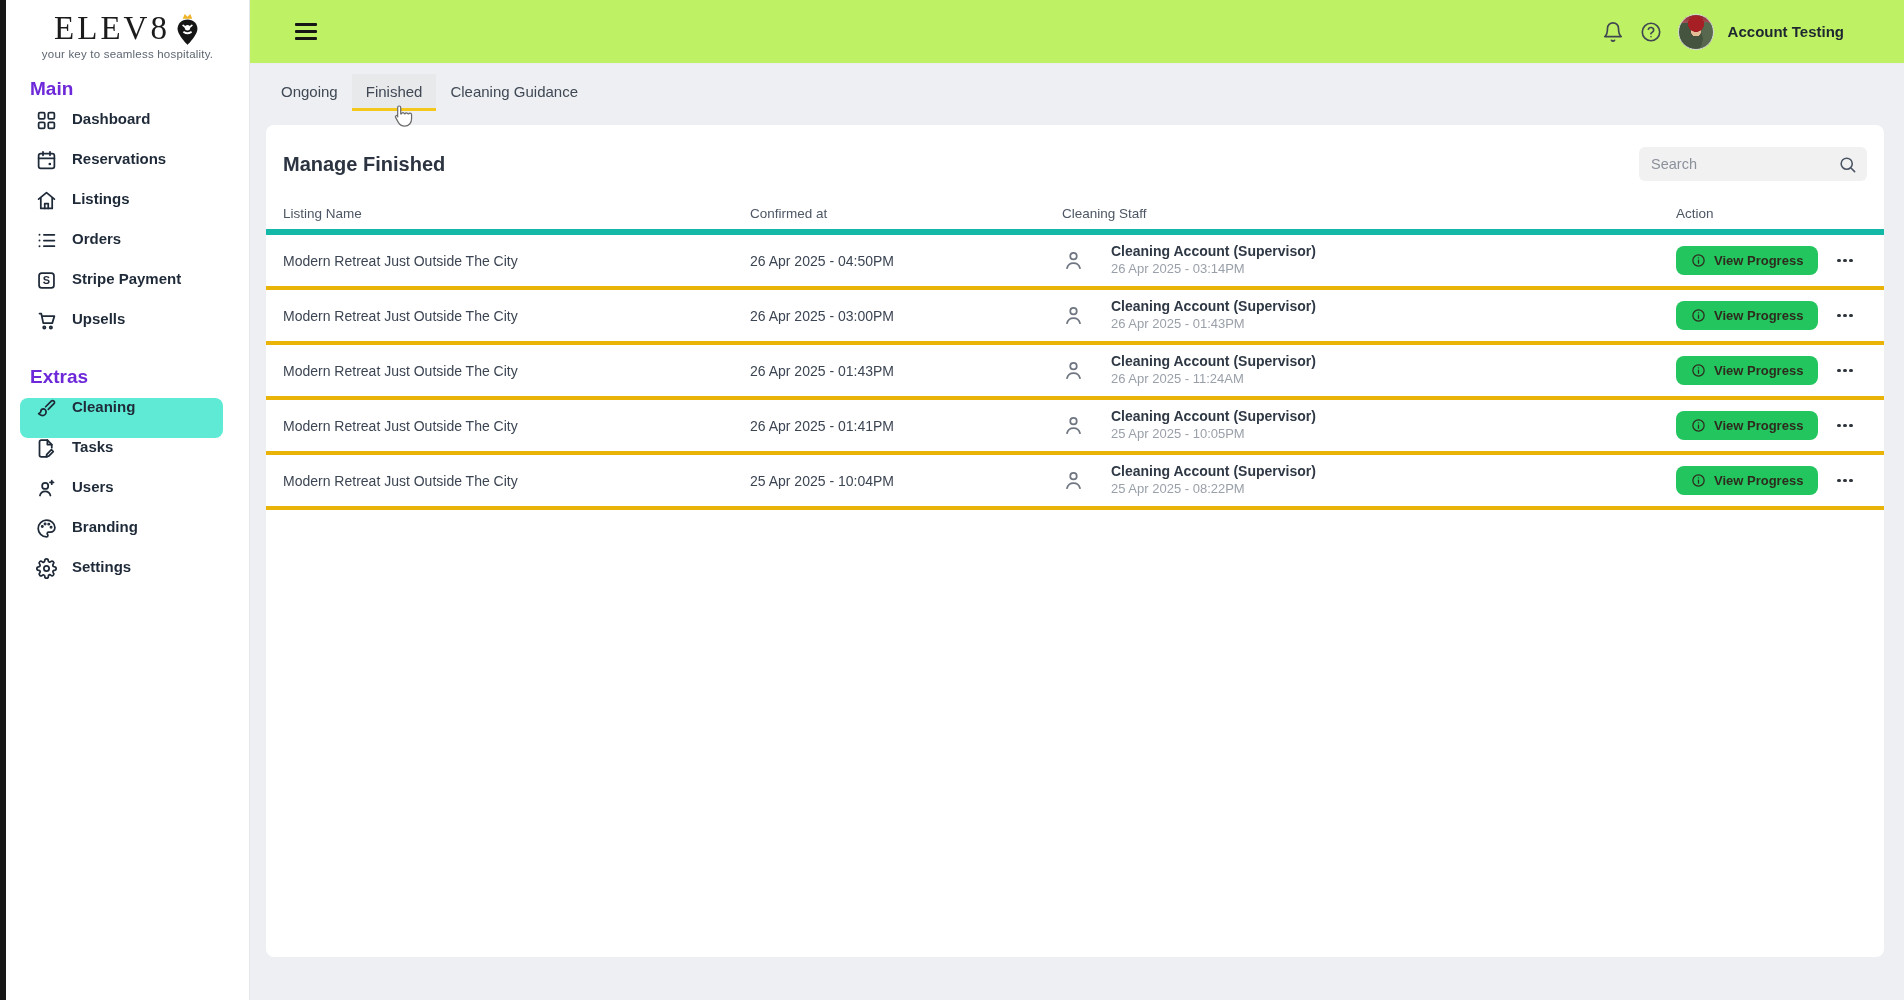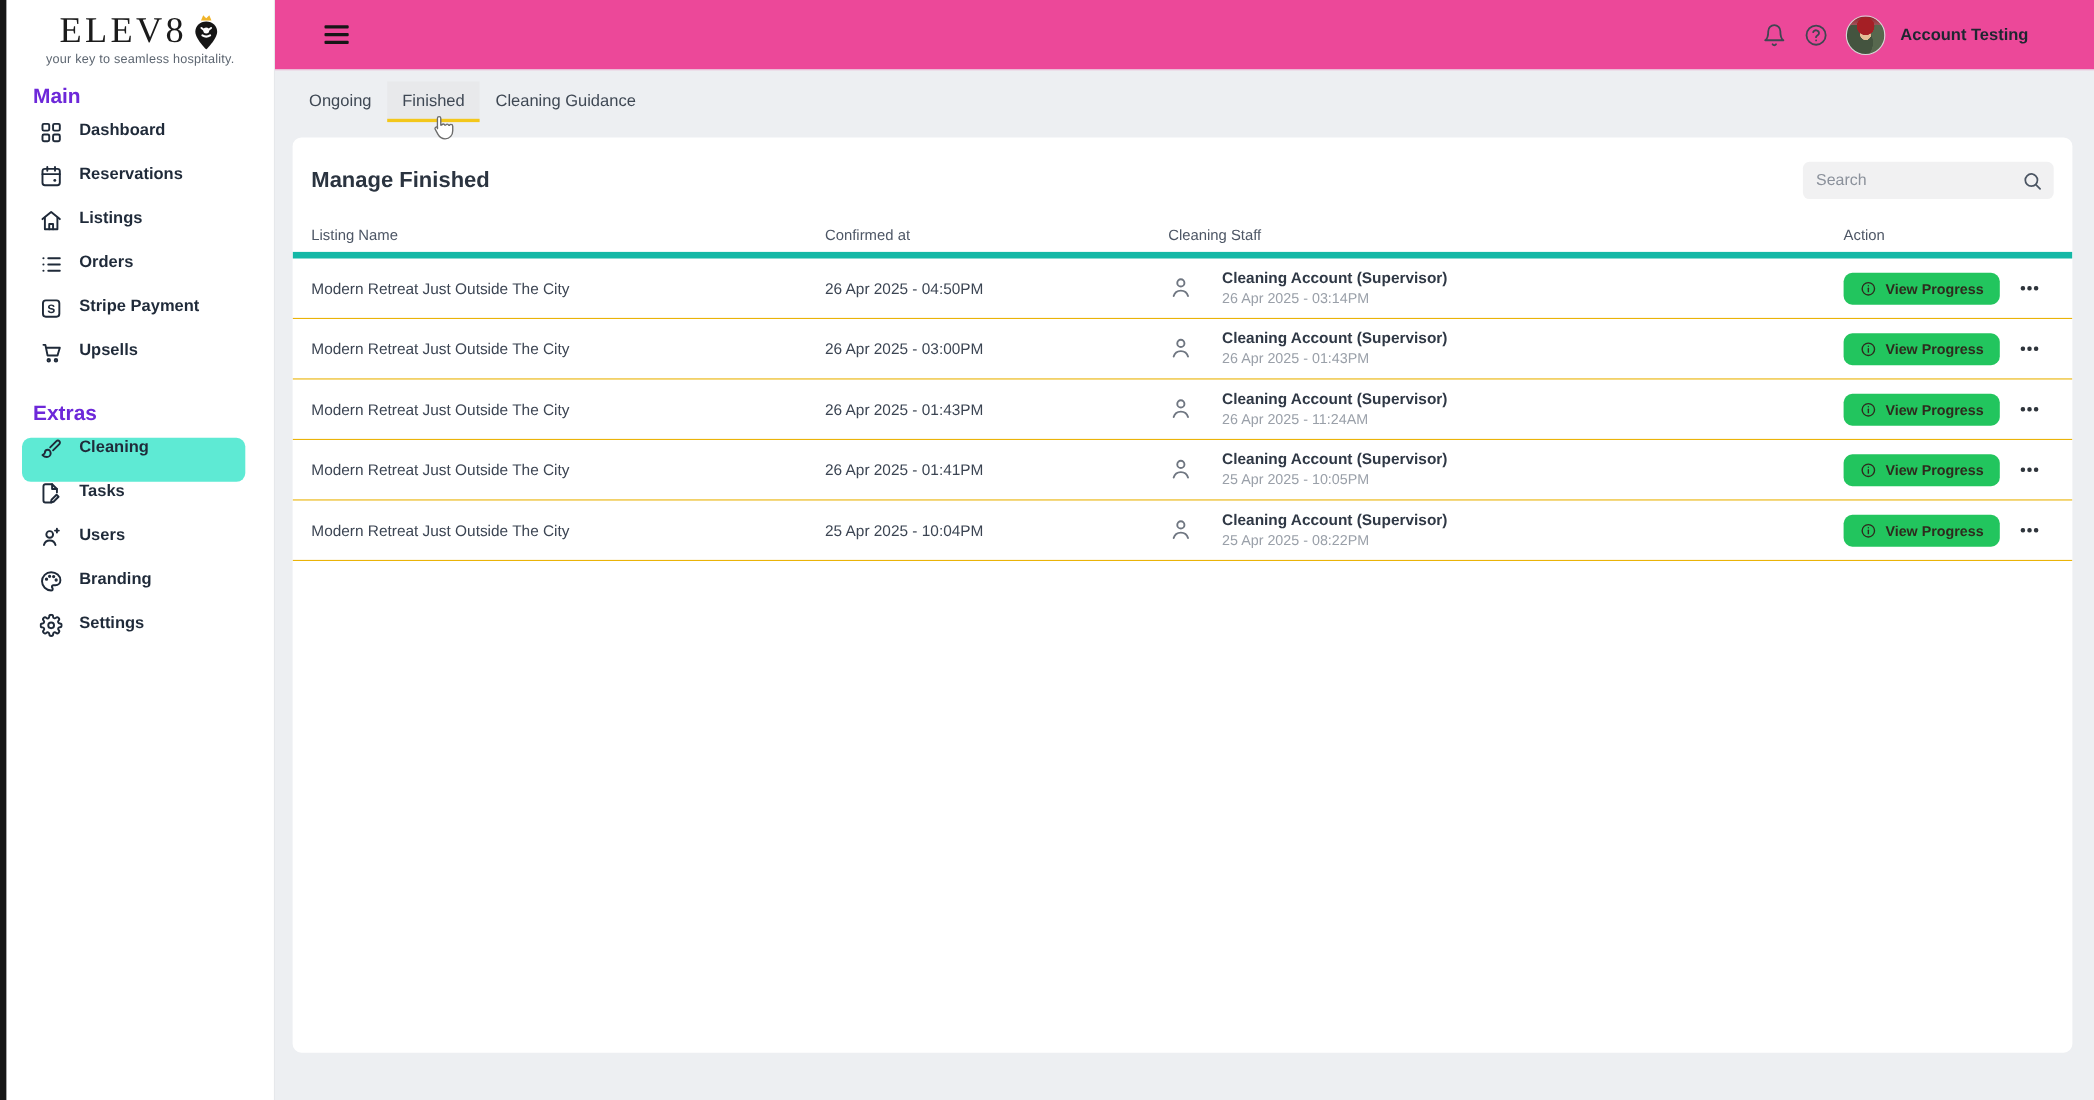--- a/index.html
+++ b/index.html
@@ -25,21 +25,21 @@
     display:flex; gap:15px; height:40px;
     margin:0 26px 0 14px; padding-left:16px; border-radius:8px;
     font-size:15px; font-weight:600; color:#1f2a39; cursor:pointer;
   }
   .side-item .i { width:21px; height:21px; flex:0 0 21px; }
   .side-item.active { background:#5eead4; }
 
   
   .main { flex:1; display:flex; flex-direction:column; min-width:0; }
   .topbar {
-    height:64px; flex:0 0 64px; background:#ec4899; border-bottom:1px solid #ebedef;
+    height:64px; flex:0 0 64px; background:#bef264; border-bottom:1px solid #ebedef;
     display:flex; align-items:center; padding:0 60px 0 45px;
   }
   .burger { width:22px; cursor:pointer; display:flex; flex-direction:column; gap:4px; }
   .burger i { display:block; height:3px; background:#161616; border-radius:1px; }
   .top-right { margin-left:auto; display:flex; align-items:center; gap:16px; }
   .top-icon { width:22px; height:22px; color:#3f4651; cursor:pointer; }
   .avatar {
     width:36px; height:36px; border-radius:50%; cursor:pointer; border:1px solid #d8d8d8;
     background:
       radial-gradient(circle at 50% 26%, #a51f25 0 26%, transparent 27%),
@@ -75,21 +75,21 @@
     border:none; outline:none; background:transparent; flex:1;
     font-family:"Liberation Sans",sans-serif; font-size:14.5px; color:#3c4553;
   }
   .search-box input::placeholder { color:#8b919b; }
   .search-icon { width:19px; height:19px; color:#4b5563; cursor:pointer; }
 
   .tgrid { display:grid; grid-template-columns:467px 312px 1fr 188px; align-items:center;
            padding:0 20px 0 17px; }
   .thead { height:38px; border-bottom:6px solid #14b8a6; }
   .thead .th { font-size:13.5px; color:#4d5665; }
-  .trow { height:55px; border-bottom:1px solid #eab308; }
+  .trow { height:55px; border-bottom:4px solid #eab308; }
   .cell-text { font-size:14px; color:#3c4553; }
   .staff-cell { display:flex; align-items:center; gap:26px; }
   .staff-icon { width:23px; height:23px; color:#6f7681; flex:0 0 23px; }
   .staff-name { font-size:14px; font-weight:600; color:#2f3845; line-height:1.25; }
   .staff-time { font-size:13px; color:#9aa0a9; line-height:1.3; margin-top:1px; }
   .action-cell { display:flex; align-items:center; gap:17px; }
   .vp-btn {
     display:flex; align-items:center; gap:8px; height:29px; padding:0 15px;
     background:#22c55e; border:none; border-radius:8px; cursor:pointer;
     font-family:"Liberation Sans",sans-serif; font-size:13px; font-weight:700; color:#2e2a1d;

